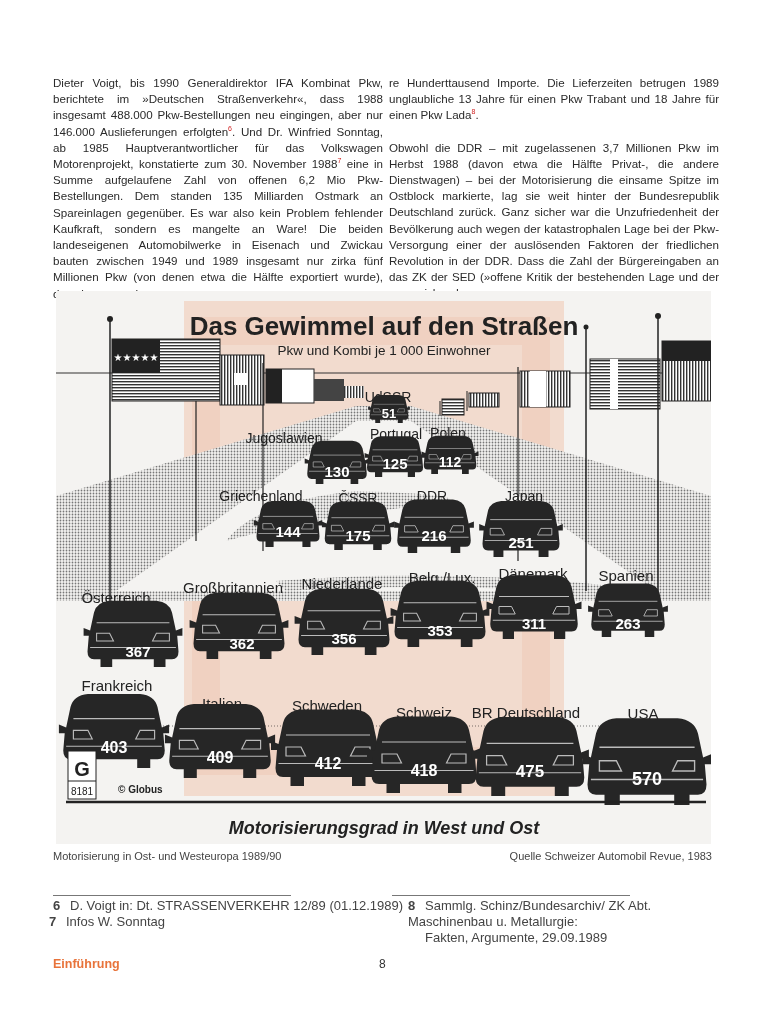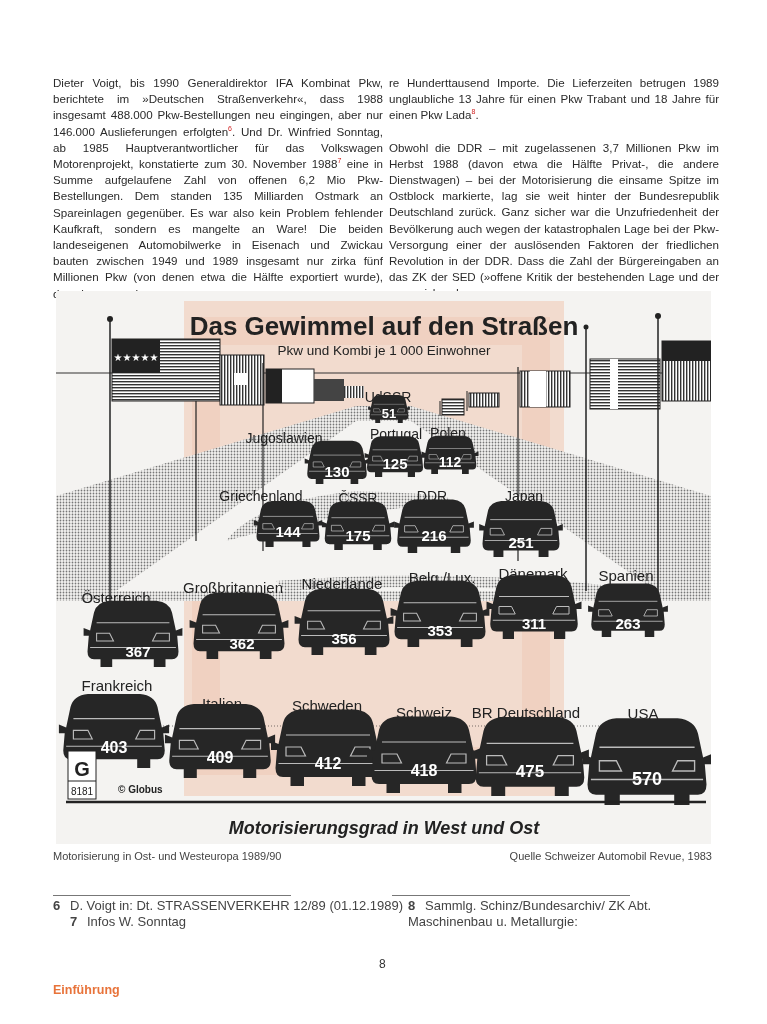--- a/index.html
+++ b/index.html
@@ -18,25 +18,25 @@
   .caption { position: absolute; top: 850px; font-size: 11px; color: #444; }
   .caption-left { left: 53px; }
   .caption-right { right: 55px; }
 
   .fn-rule { position: absolute; top: 895px; height: 1px; background: #777; width: 238px; }
   .fn-rule-left { left: 53px; }
   .fn-rule-right { left: 392px; }
   .fnote { position: absolute; font-size: 13px; color: #444; line-height: 16px; }
   .fnote .num { display: inline-block; width: 17px; }
   .fnote-6 { left: 53px; top: 898px; }
-  .fnote-7 { left: 70px; top: 914px; }
+  .fnote-7 { left: 49px; top: 914px; }
   .fnote-8 { left: 380px; top: 898px; width: 330px; margin-left: 28px; }
   .fnote-8 .cont { display: block; padding-left: 17px; }
 
-  .footer-section { position: absolute; left: 53px; top: 957px; font-size: 12.5px; font-weight: bold; color: #e8733a; margin-top: 26px; }
+  .footer-section { position: absolute; left: 53px; top: 957px; font-size: 12.5px; font-weight: bold; color: #e8733a; }
   .footer-page { position: absolute; left: 379px; top: 957px; font-size: 12px; color: #333; }
 
   .lbl { font-family: "Liberation Sans", sans-serif; fill: #222; }
   .num { font-family: "Liberation Sans", sans-serif; fill: #fff; font-weight: bold; }
 </style>
 </head>
 <body>
 
 <div class="col col-left">
   <p><span>Dieter Voigt, bis 1990 Generaldirektor IFA Kombinat Pkw, berichtete im »Deutschen Straßenverkehr«, dass 1988 insgesamt 488.000 Pkw-Bestellungen neu eingingen, aber nur 146.000 Auslieferungen erfolgten</span><sup class="fn">6</sup><span>. Und Dr. Winfried Sonntag, ab 1985 Hauptverantwortlicher für das Volkswagen Motorenprojekt, konstatierte zum 30. November 1988</span><sup class="fn">7</sup><span> eine in Summe aufgelaufene Zahl von offenen 6,2 Mio Pkw-Bestellungen. Dem standen 135 Milliarden Ostmark an Spareinlagen gegenüber. Es war also kein Problem fehlender Kaufkraft, sondern es mangelte an Ware! Die beiden landeseigenen Automobilwerke in Eisenach und Zwickau bauten zwischen 1949 und 1989 insgesamt nur zirka fünf Millionen Pkw (von denen etwa die Hälfte exportiert wurde), dazu kamen mehre-</span></p>
@@ -281,16 +281,16 @@
 </div>
 
 <div class="caption caption-left">Motorisierung in Ost- und Westeuropa 1989/90</div>
 <div class="caption caption-right">Quelle Schweizer Automobil Revue, 1983</div>
 
 <div class="fn-rule fn-rule-left"></div>
 <div class="fn-rule fn-rule-right"></div>
 
 <div class="fnote fnote-6"><span class="num">6</span><span>D. Voigt in: Dt. STRASSENVERKEHR 12/89 (01.12.1989)</span></div>
 <div class="fnote fnote-7"><span class="num">7</span><span>Infos W. Sonntag</span></div>
-<div class="fnote fnote-8"><span class="num">8</span><span>Sammlg. Schinz/Bundesarchiv/ ZK Abt. Maschinenbau u. Metallurgie:</span></div>
+<div class="fnote fnote-8"><span class="num">8</span><span>Sammlg. Schinz/Bundesarchiv/ ZK Abt. Maschinenbau u. Metallurgie:</span><span class="cont">Fakten, Argumente, 29.09.1989</span></div>
 
 <div class="footer-section">Einführung</div>
 <div class="footer-page">8</div>
 
 </body></html>

